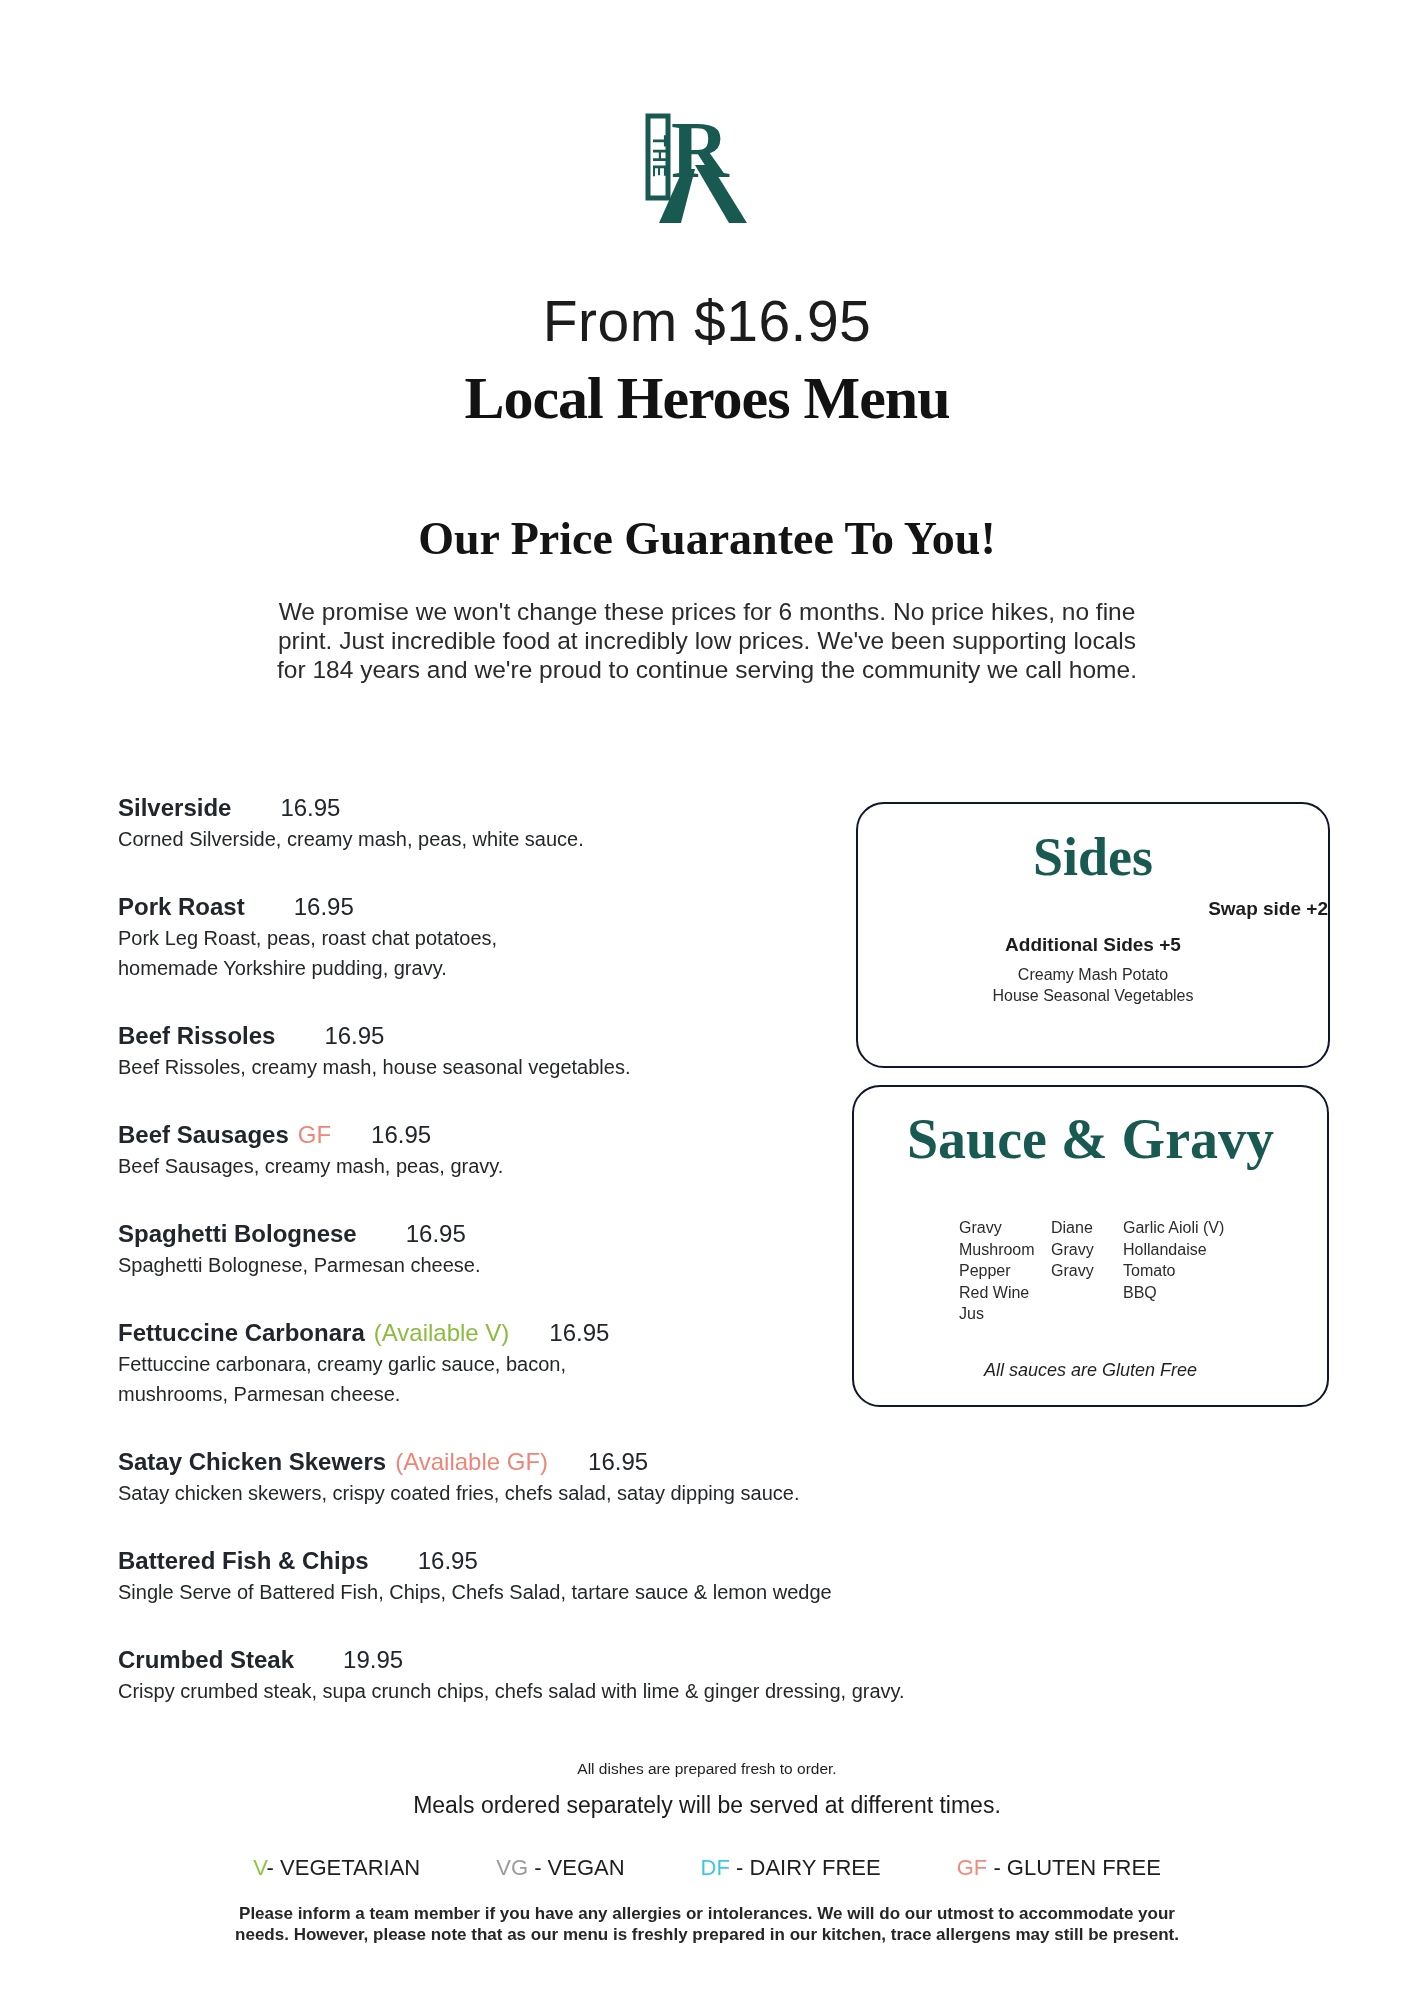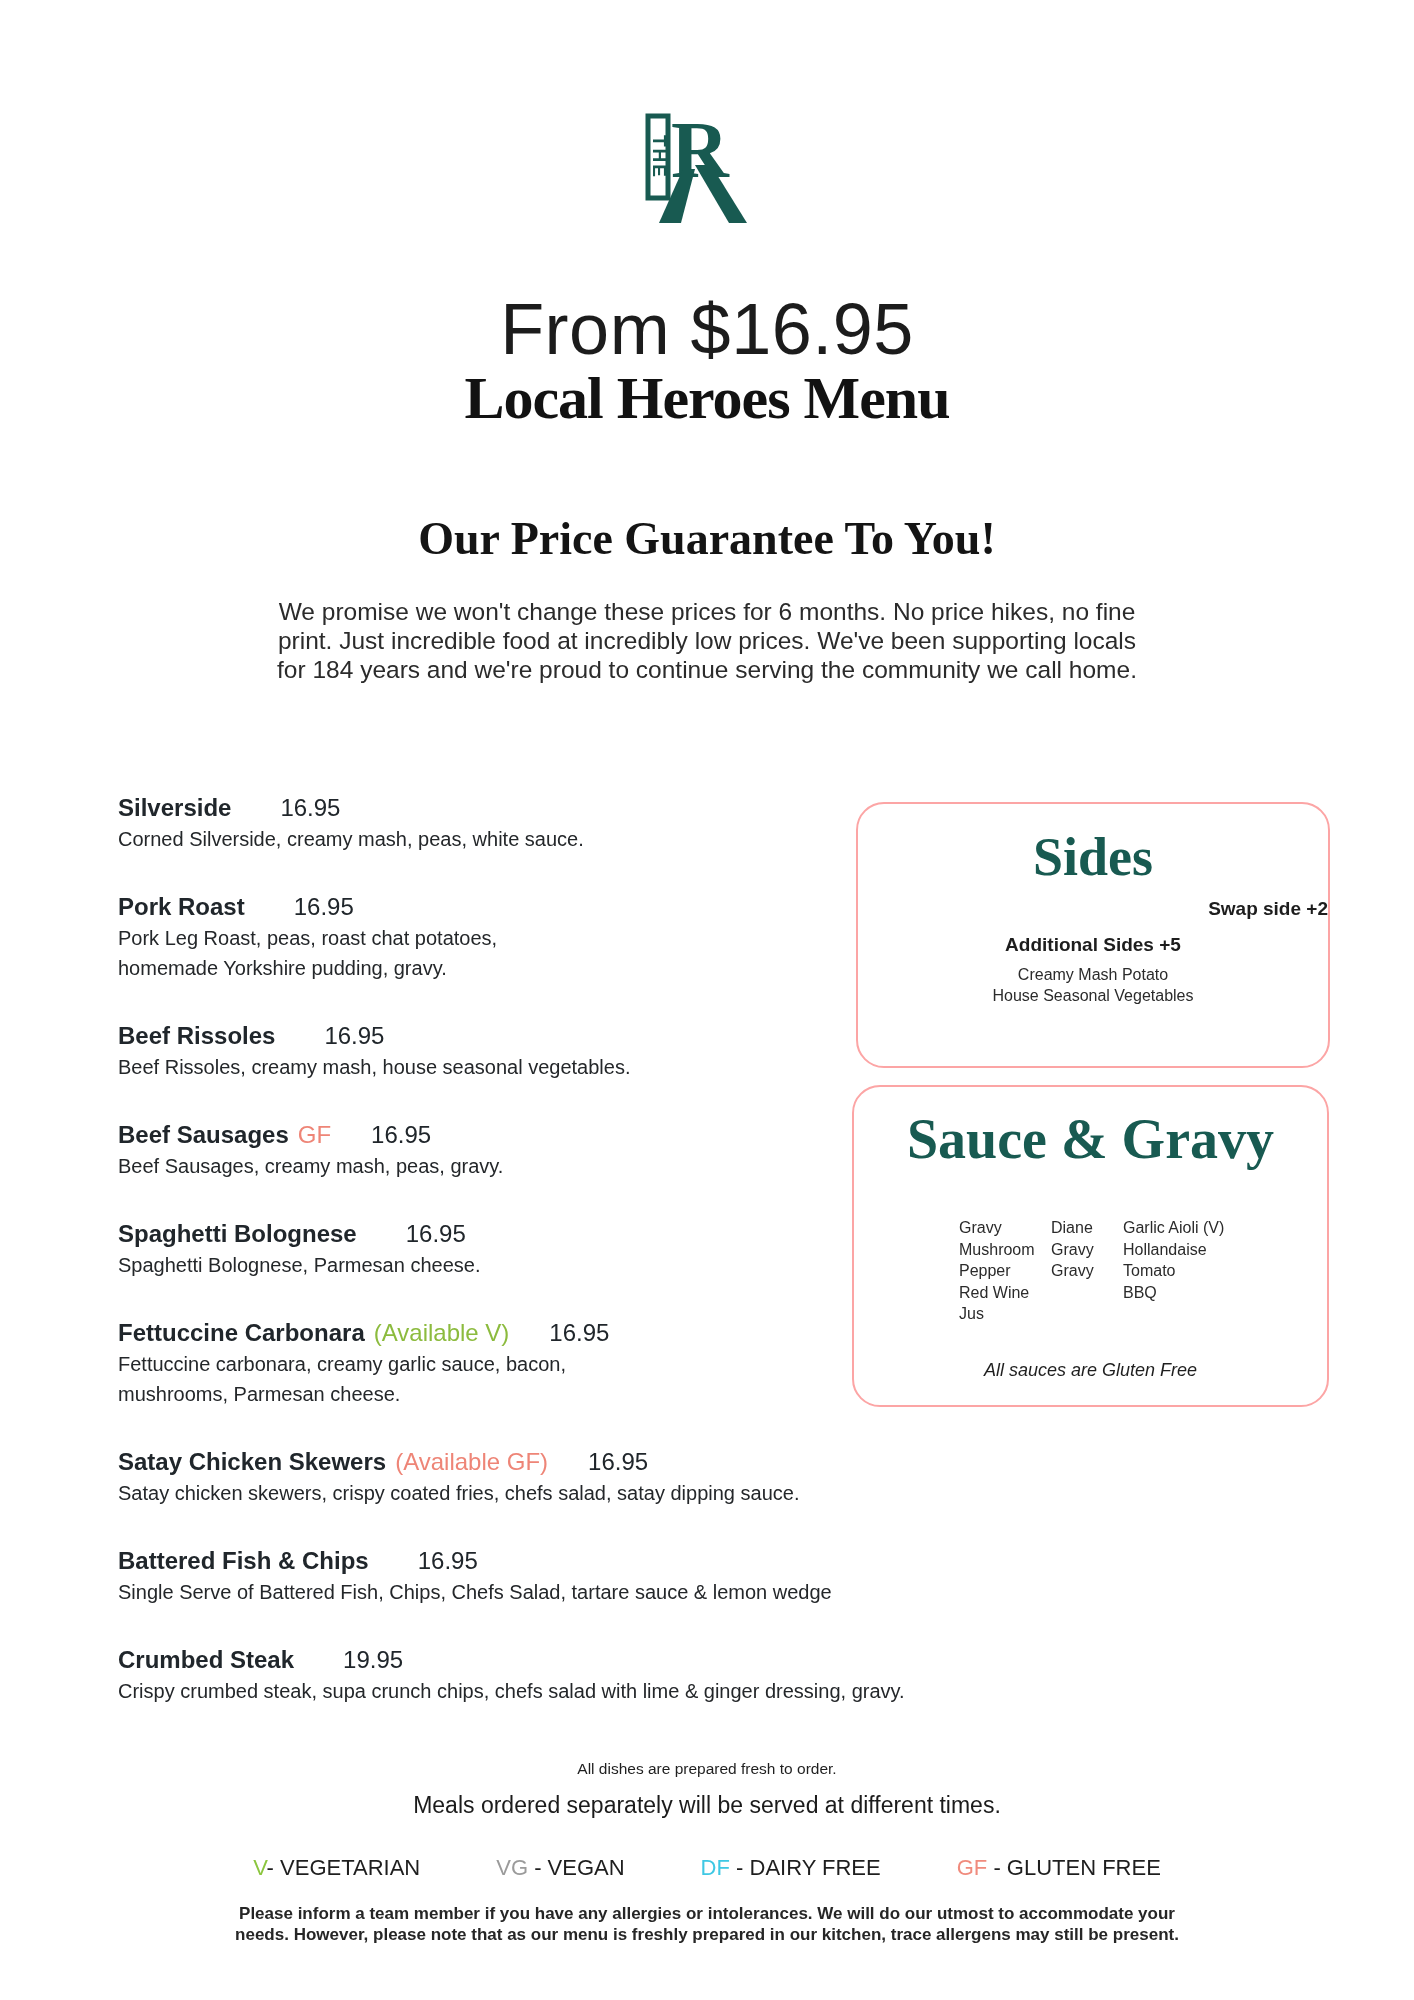--- a/index.html
+++ b/index.html
@@ -4,21 +4,21 @@
 <style>
   html,body{margin:0;padding:0;background:#fff;}
   .page{position:relative;width:1414px;height:2000px;background:#ffffff;overflow:hidden;
         font-family:"Liberation Sans",sans-serif;color:#222;}
 
   
   .logo{position:absolute;left:645px;top:112px;width:125px;height:112px;}
 
   
   .from-price{position:absolute;left:0;top:288px;width:1414px;text-align:center;
-              font-size:72px;font-weight:300;color:#1c1c1c;letter-spacing:0.5px;}
+              font-size:57px;font-weight:300;color:#1c1c1c;letter-spacing:0.5px;}
   .menu-title{position:absolute;left:0;top:364px;width:1414px;text-align:center;
               font-family:"Liberation Serif",serif;font-weight:900;font-size:60px;
               color:#121212;letter-spacing:-1px;}
 
   
   .guarantee-title{position:absolute;left:0;top:512px;width:1414px;text-align:center;
               font-family:"Liberation Serif",serif;font-weight:900;font-size:46px;color:#141414;}
   .guarantee-body{position:absolute;left:0;top:597px;width:1414px;text-align:center;
               font-size:24.5px;line-height:29px;color:#2b2b2b;}
 
@@ -27,21 +27,21 @@
   .menu-item{margin:0 0 38px 0;}
   .item-head{font-size:24px;line-height:30px;color:#20262b;}
   .item-name{font-weight:700;}
   .tag{margin-left:9px;font-weight:400;}
   .tag.green{color:#8CBB3E;}
   .tag.salmon{color:#EE8577;}
   .price{margin-left:40px;font-weight:400;color:#20262b;}
   .desc{font-size:20px;line-height:30px;color:#24272a;white-space:pre-line;margin-top:1px;}
 
   
-  .round-box{position:absolute;background:#fff;border:2px solid #fca5a5;border-radius:28px;
+  .round-box{position:absolute;background:#fff;border:2px solid #0f172a;border-radius:28px;
              text-align:center;}
   .sides-box{left:856px;top:802px;width:470px;height:262px;}
   .sauce-box{left:852px;top:1085px;width:473px;height:318px;}
   .box-title{font-family:"Liberation Serif",serif;font-weight:900;color:#185A51;}
   .sides-box .box-title{margin-top:22px;font-size:54px;}
   .sauce-box .box-title{margin-top:20px;font-size:56px;}
   .swap-side{margin-top:10px;font-size:19px;font-weight:700;color:#1d1d1d;text-align:right;}
   .additional-sides{margin-top:14px;font-size:19px;font-weight:700;color:#1d1d1d;}
   .side-options{margin-top:8px;font-size:16px;line-height:21px;color:#2b2b2b;}
   .sauce-grid{margin:46px 0 0 105px;display:grid;grid-template-columns:92px 72px auto;

